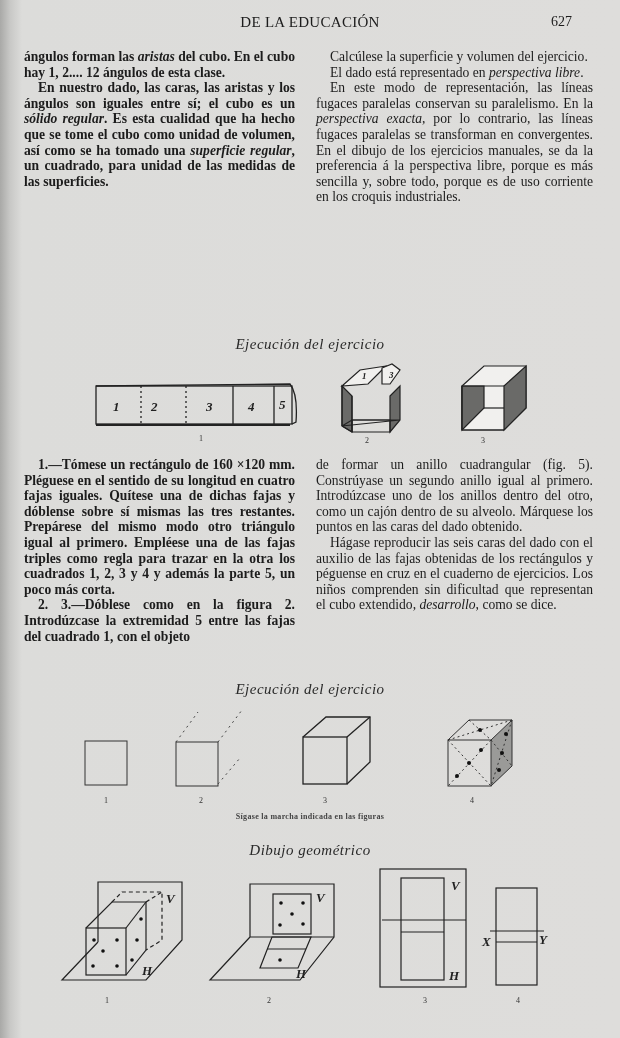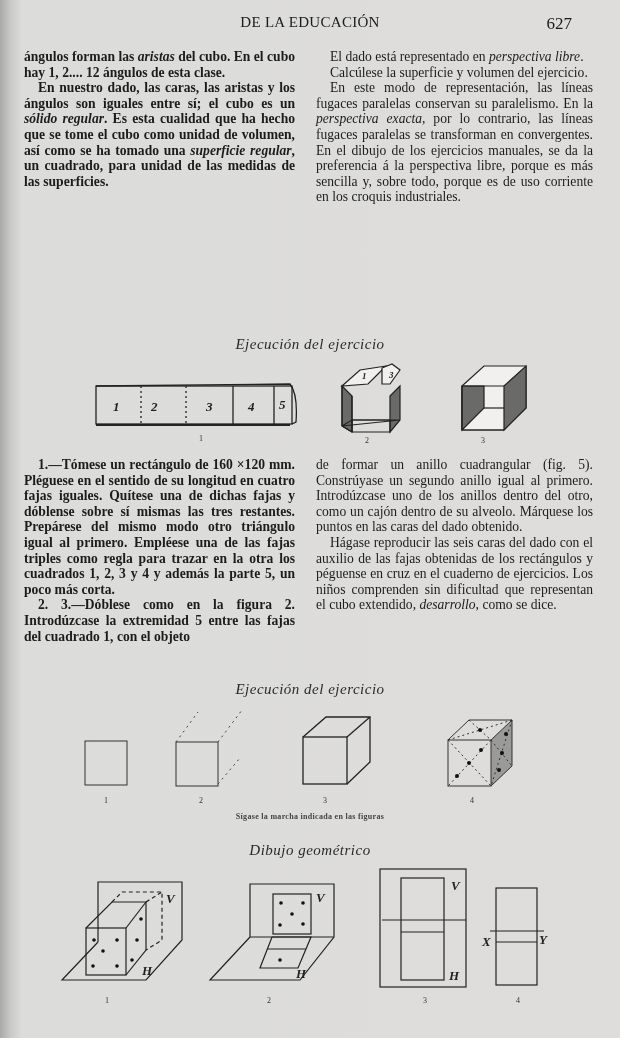--- a/index.html
+++ b/index.html
@@ -1,20 +1,20 @@
 <!DOCTYPE html>
 <html><head>
 <meta charset="utf-8">
 <style>
   html,body{margin:0;padding:0;}
   body{width:620px;height:1038px;overflow:hidden;background:#d9d9d7;font-family:"Liberation Serif","DejaVu Serif",serif;color:#1c1c1c;position:relative;}
   .page{position:absolute;left:0;top:0;width:620px;height:1038px;background:linear-gradient(90deg,#a9a9a7 0px,#c8c8c6 10px,#dcdcda 22px,#dedddb 100%);}
   .hdr{position:absolute;top:14px;left:0;width:620px;height:20px;}
   .hdr-title{position:absolute;left:0;width:620px;text-align:center;font-size:15px;letter-spacing:0.3px;}
-  .hdr-num{position:absolute;right:48px;font-size:17px;}
+  .hdr-num{position:absolute;right:48px;font-size:14px;}
   .col{position:absolute;font-size:13.6px;line-height:15.6px;text-align:justify;}
   .col p{margin:0;}
   .col .ind{text-indent:14px;}
   .colL{left:24px;width:271px;font-weight:bold;}
   .colR{left:316px;width:277px;}
   i{font-style:italic;}
   .sc{font-variant:small-caps;}
   .caption{position:absolute;left:0;width:620px;text-align:center;font-style:italic;font-size:15px;font-weight:normal;letter-spacing:0.5px;color:#2a2a2a;}
   .fig{position:absolute;}
   .fignum{position:absolute;font-size:8px;color:#333;}
@@ -30,22 +30,22 @@
   <div class="hdr">
     <div class="hdr-title">DE LA EDUCACIÓN</div>
     <div class="hdr-num">627</div>
   </div>
 
   <div class="col colL" style="top:49px;">
     <p>ángulos forman las <i>aristas</i> del cubo. En el cubo hay 1, 2.... 12 ángulos de esta clase.</p>
     <p class="ind">En nuestro dado, las caras, las aristas y los ángulos son iguales entre sí; el cubo es un <i>sólido regular</i>. Es esta cualidad que ha hecho que se tome el cubo como unidad de volumen, así como se ha tomado una <i>superficie regular</i>, un cuadrado, para unidad de las medidas de las superficies.</p>
   </div>
   <div class="col colR" style="top:49px;">
+    <p class="ind">Calcúlese la superficie y volumen del ejercicio.</p>
     <p class="ind">El dado está representado en <i>perspectiva libre</i>.</p>
-    <p class="ind">Calcúlese la superficie y volumen del ejercicio.</p>
     <p class="ind">En este modo de representación, las líneas fugaces paralelas conservan su paralelismo. En la <i>perspectiva exacta</i>, por lo contrario, las líneas fugaces paralelas se transforman en convergentes. En el dibujo de los ejercicios manuales, se da la preferencia á la perspectiva libre, porque es más sencilla y, sobre todo, porque es de uso corriente en los croquis industriales.</p>
   </div>
 
   <div class="caption" style="top:336px;">Ejecución del ejercicio</div>
 
   <svg class="fig" style="left:90px;top:378px;" width="210" height="60">
     <g fill="none" stroke="#222" stroke-width="1.3">
       <rect x="6" x2="0" y="8" width="196" height="38"></rect>
       <path d="M6 8 L200 6 Q208 16 206 44 L202 46"></path>
       <line x1="6" y1="47" x2="200" y2="47" stroke-width="2.2"></line>

